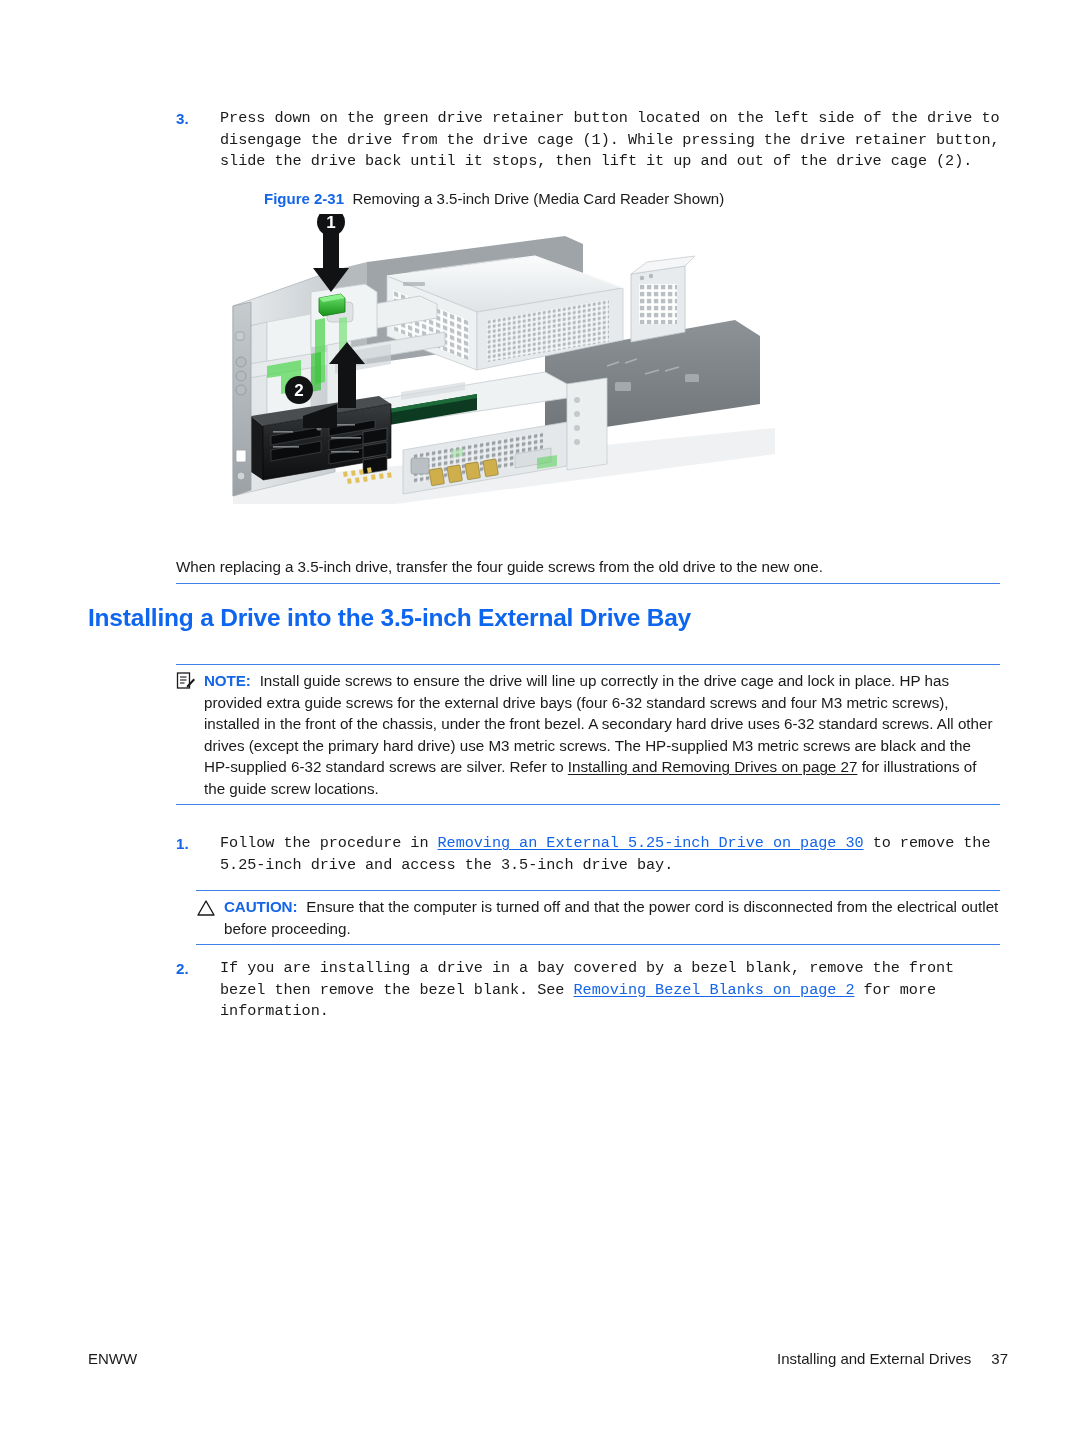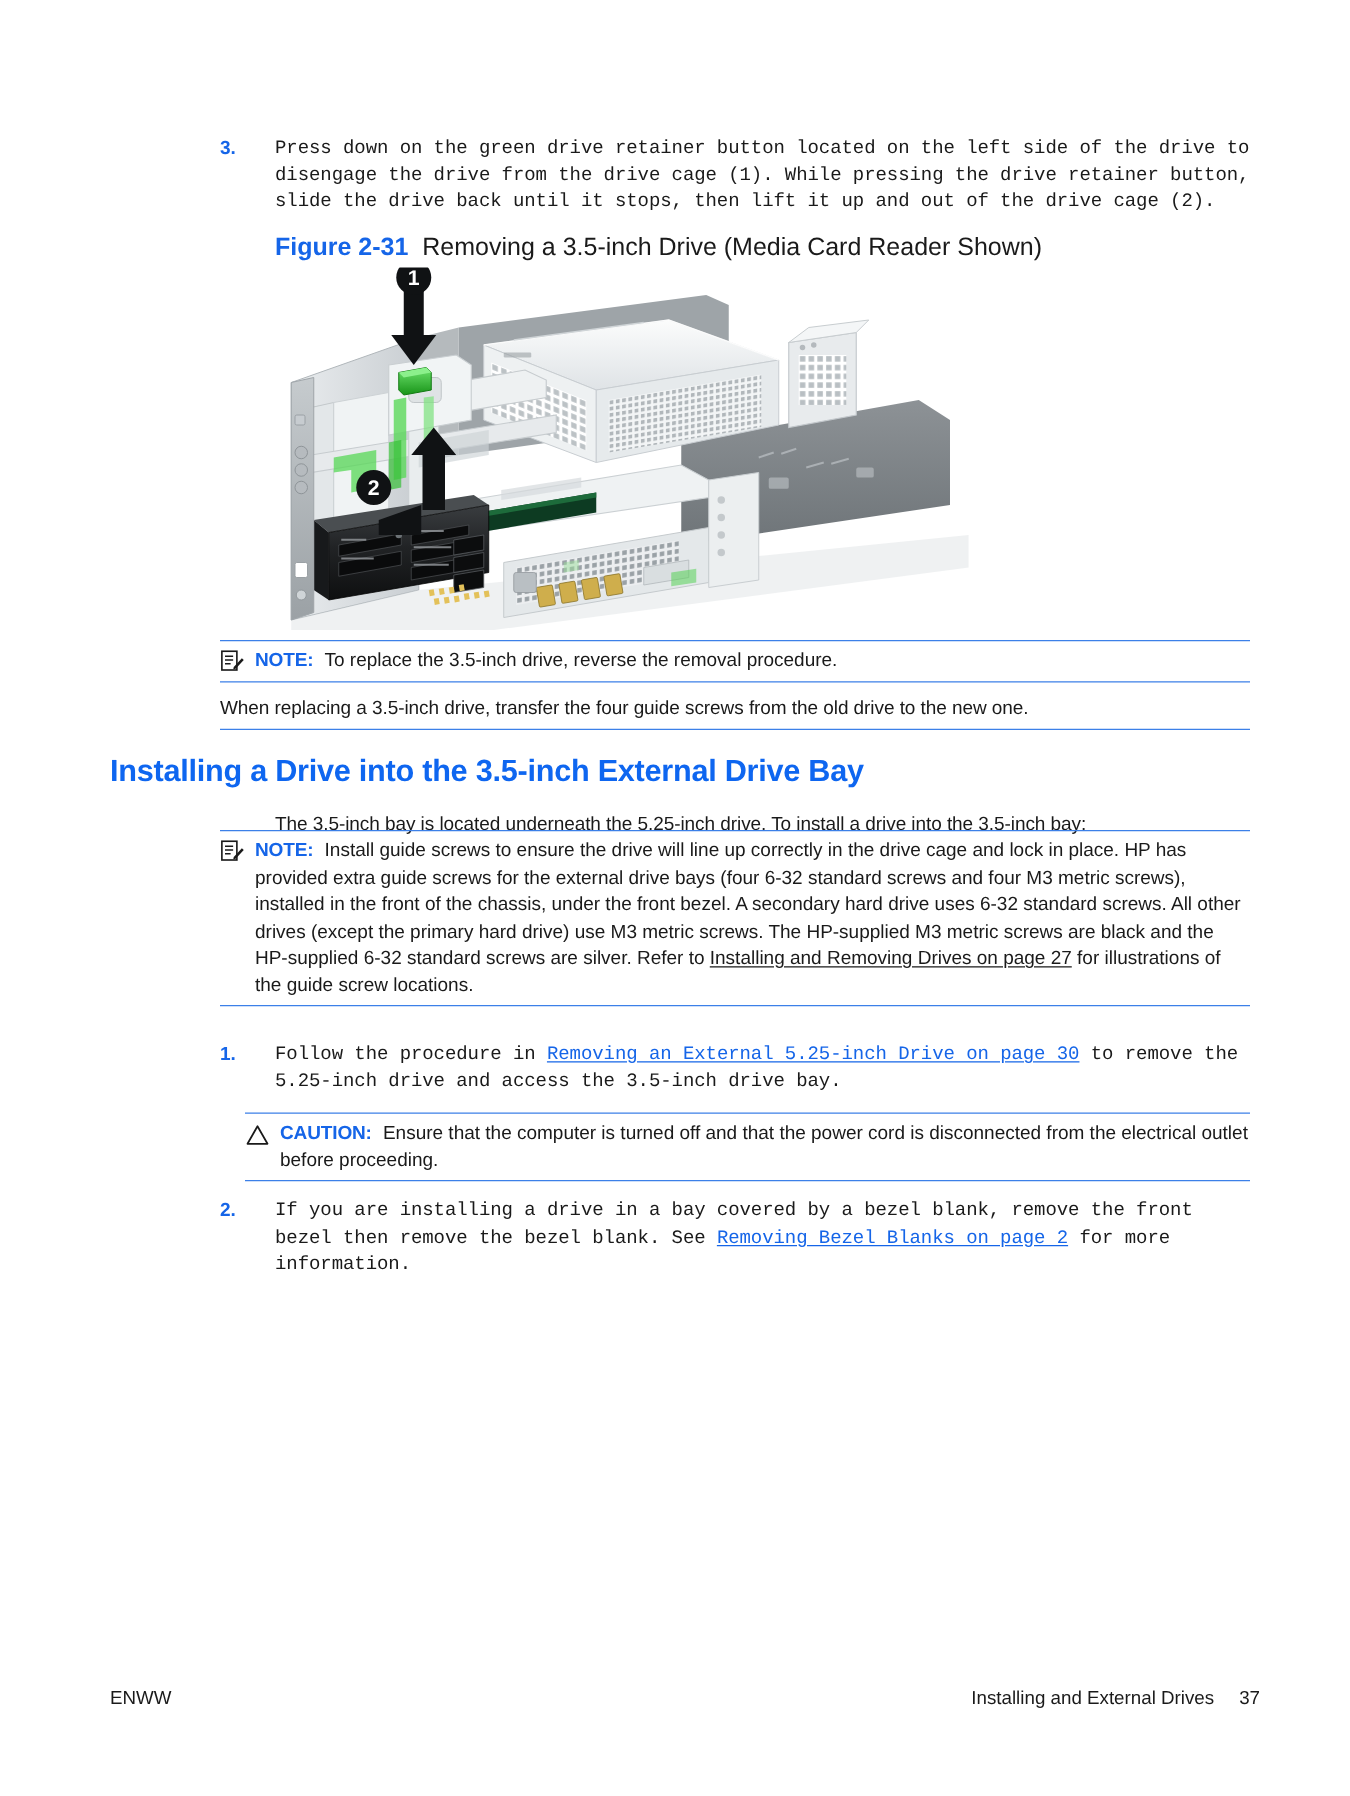--- a/index.html
+++ b/index.html
@@ -47,22 +47,23 @@
     flex: 0 0 44px;
   }
   .num-body {
     flex: 1 1 auto;
     font-family: Liberation Mono, monospace;
   }
 
   
   .fig-caption {
     position: absolute;
-    font-size: 20px;
+    font-size: 15px;
     line-height: 21px;
+    margin-left: 44px;
   }
   .fig-caption .fig-label {
     color: #1565E8;
     font-weight: bold;
   }
   .fig-caption .fig-title {
     color: #1a1a1a;
   }
 
   
@@ -399,42 +400,27 @@
       <g>
         <polygon points="88,202 122,190 122,214 88,214" fill="#101214"></polygon>
       </g>
       <g>
         <circle cx="84" cy="176" r="14" fill="#101214"></circle>
         <text x="84" y="182" font-family="Liberation Sans, sans-serif" font-size="17" font-weight="bold" fill="#ffffff" text-anchor="middle">2</text>
       </g>
     </svg>
   </div>
 
-  <div class="admon" style="left:176px; top:512px; width:824px;">
-    <div class="admon-inner">
-      <span class="adm-icon">
-        <svg width="20" height="20" viewBox="0 0 20 20" xmlns="http://www.w3.org/2000/svg">
-          <rect x="1.5" y="2" width="12" height="15" fill="#ffffff" stroke="#1a1a1a" stroke-width="1.3"></rect>
-          <line x1="4" y1="6" x2="10.5" y2="6" stroke="#1a1a1a" stroke-width="1.1"></line>
-          <line x1="4" y1="9" x2="10.5" y2="9" stroke="#1a1a1a" stroke-width="1.1"></line>
-          <line x1="4" y1="12" x2="8.5" y2="12" stroke="#1a1a1a" stroke-width="1.1"></line>
-          <polygon points="11,14.5 17.5,7.5 19,9 12.5,16 10.6,16.4" fill="#1a1a1a"></polygon>
-        </svg>
-      </span>
-      <span class="adm-kw">NOTE:</span><span>&nbsp;&nbsp;</span><span class="adm-text">To replace the 3.5-inch drive, reverse the removal procedure.</span>
-    </div>
-  </div>
 
   <div class="plainbox" style="left:176px; top:556px; width:824px;">
     <div class="body-text">When replacing a 3.5-inch drive, transfer the four guide screws from the old drive to the new one.</div>
   </div>
 
   <h1 class="h1" style="left:88px; top:603px; width:900px; margin:0;">Installing a Drive into the 3.5-inch External Drive Bay</h1>
 
-  <div class="body-text" style="position:absolute; left:220px; top:649px; width:790px;">The 3.5-inch bay is located underneath the 5.25-inch drive. To install a drive into the 3.5-inch bay:</div>
 
   <div class="admon" style="left:176px; top:664px; width:824px;">
     <div class="admon-inner">
       <span class="adm-icon">
         <svg width="20" height="20" viewBox="0 0 20 20" xmlns="http://www.w3.org/2000/svg">
           <rect x="1.5" y="2" width="12" height="15" fill="#ffffff" stroke="#1a1a1a" stroke-width="1.3"></rect>
           <line x1="4" y1="6" x2="10.5" y2="6" stroke="#1a1a1a" stroke-width="1.1"></line>
           <line x1="4" y1="9" x2="10.5" y2="9" stroke="#1a1a1a" stroke-width="1.1"></line>
           <line x1="4" y1="12" x2="8.5" y2="12" stroke="#1a1a1a" stroke-width="1.1"></line>
           <polygon points="11,14.5 17.5,7.5 19,9 12.5,16 10.6,16.4" fill="#1a1a1a"></polygon>

